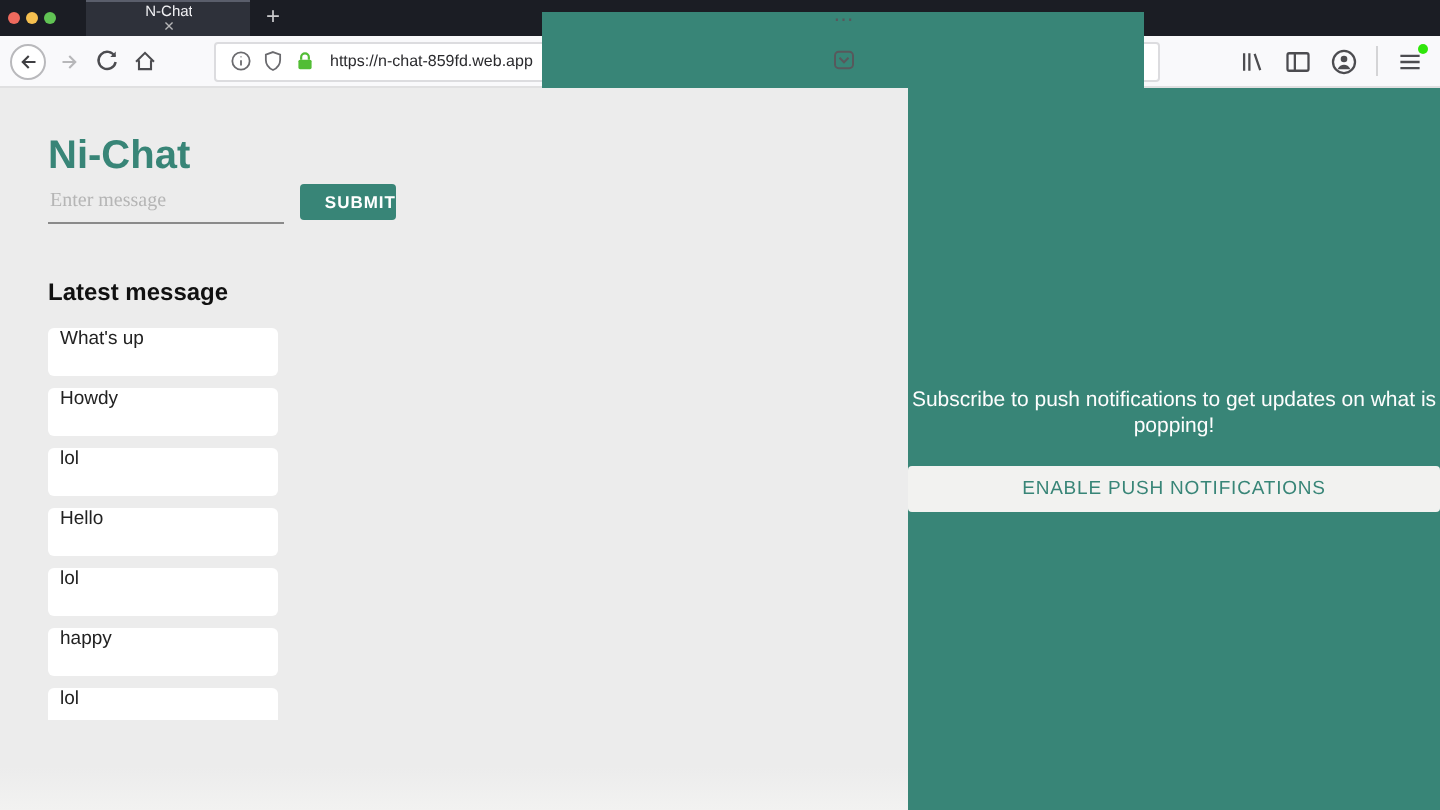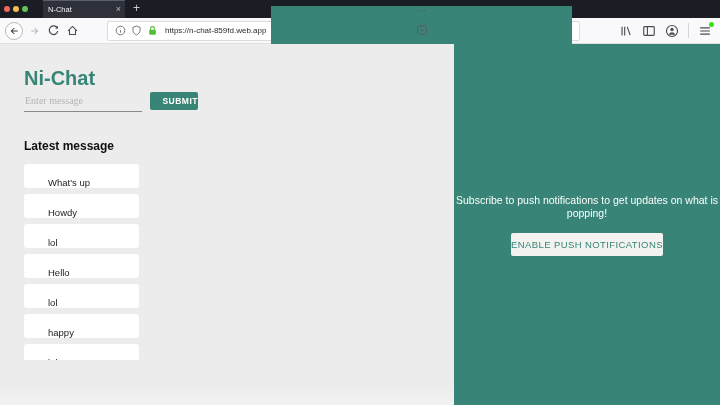--- a/index.html
+++ b/index.html
@@ -7,21 +7,21 @@
   body { font-family:"Liberation Sans","DejaVu Sans",sans-serif; }
   .screen { width:720px; height:405px; display:flex; flex-direction:column; background:#fff; }
 
   
   .tabbar { height:18px; background:var(--tabbar-bg); display:flex; align-items:stretch; flex:0 0 auto; }
   .traffic { display:flex; align-items:center; gap:3px; padding:0 7px 0 4px; }
   .traffic span { width:6px; height:6px; border-radius:50%; display:block; }
   .t-red { background:var(--traffic-red); }
   .t-yellow { background:var(--traffic-yellow); }
   .t-green { background:var(--traffic-green); }
-  .tab { width:82px; margin-left:8px; background:var(--tab-bg); display:flex; align-items:center; padding:0 4px 0 5px; border-top:1px solid #5a5e6b; }
+  .tab { width:82px; margin-left:8px; background:var(--tab-bg); display:flex; align-items:center; padding:0 4px 0 5px; border-top:1px solid #5a5e6b;flex-direction:column; }
   .tab-title { flex:1; font-size:7.5px; color:#f1f1f4; white-space:nowrap; overflow:hidden; }
   .tab-close { font-size:9px; color:#b6b6b8; line-height:1; cursor:default; }
   .newtab { color:#c9c9cb; font-size:12px; line-height:17px; padding:0 8px; }
 
   
   .navbar { height:26px; background:var(--navbar-bg); border-bottom:1px solid #e0e0e1; display:flex; align-items:center; padding:0 5px; flex:0 0 auto; color:var(--chrome-icon); }
   .nav-btn { display:flex; align-items:center; justify-content:center; flex:0 0 auto; }
   .circle { width:18px; height:18px; border:1px solid #b9b9bc; border-radius:50%; background:#fff; }
   .nav-btn + .nav-btn { margin-left:6px; }
   .disabled { color:#b7b7b9; }
@@ -41,23 +41,23 @@
   .content { flex:1; display:flex; min-height:0; }
   .left { width:454px; flex:0 0 auto; background:linear-gradient(to bottom, var(--left-bg) 0%, var(--left-bg) 94%, #f2f2f1 100%); padding:24px 0 0 24px; }
   .left h1 { font-size:20px; line-height:20px; font-weight:bold; color:var(--teal); }
   .tagline { font-size:9.5px; line-height:11px; color:#1c1c1c; margin-top:9px; }
   .form-row { margin-top:4px; display:flex; align-items:flex-end; }
   .msg-input { width:118px; background:transparent; border:none; border-bottom:1px solid #8a8a8a; font-size:10px; padding:0 0 5px 1px; color:#222; outline:none; font-family:Liberation Serif, serif; }
   .msg-input::placeholder { color:#b5b5b5; }
   .submit-btn { margin-left:8px; margin-bottom:2px; width:48px; height:18px; background:var(--teal); color:#fff; border:none; border-radius:2px; font-size:8.5px; font-weight:bold; letter-spacing:.5px; font-family:inherit;text-align:right; }
   .left h2 { margin-top:28px; font-size:12px; line-height:13px; font-weight:bold; color:#111; }
   .messages { margin-top:11px; width:115px; height:196px; overflow:hidden; }
-  .card { height:24px; margin-bottom:6px; background:#fff; border-radius:3px; display:flex; align-items:flex-end; padding-left:24px; font-size:9.5px; color:#222; }
+  .card { height:24px; margin-bottom:6px; background:#fff; border-radius:3px; display:flex; align-items:flex-start; padding-left:6px; font-size:9.5px; color:#222; }
 
-  .right { flex:1; background:var(--teal); display:flex; flex-direction:column; align-items:center; justify-content:center; text-align:center; }
+  .right { flex:1; background:var(--teal); display:flex; flex-direction:column; justify-content:center; text-align:center; }
   .subscribe { max-width:272px; font-size:10.5px; line-height:13px; color:#fdfdfd; }
   .enable-btn { margin-top:13px; padding:6px 0; background:#f2f2f0; color:var(--teal); border:none; border-radius:2px; font-size:9.5px; letter-spacing:.4px; font-family:inherit; }
 </style>
 </head>
 <body>
 
 <div class="screen">
 
   <div class="tabbar">
     <div class="traffic">

